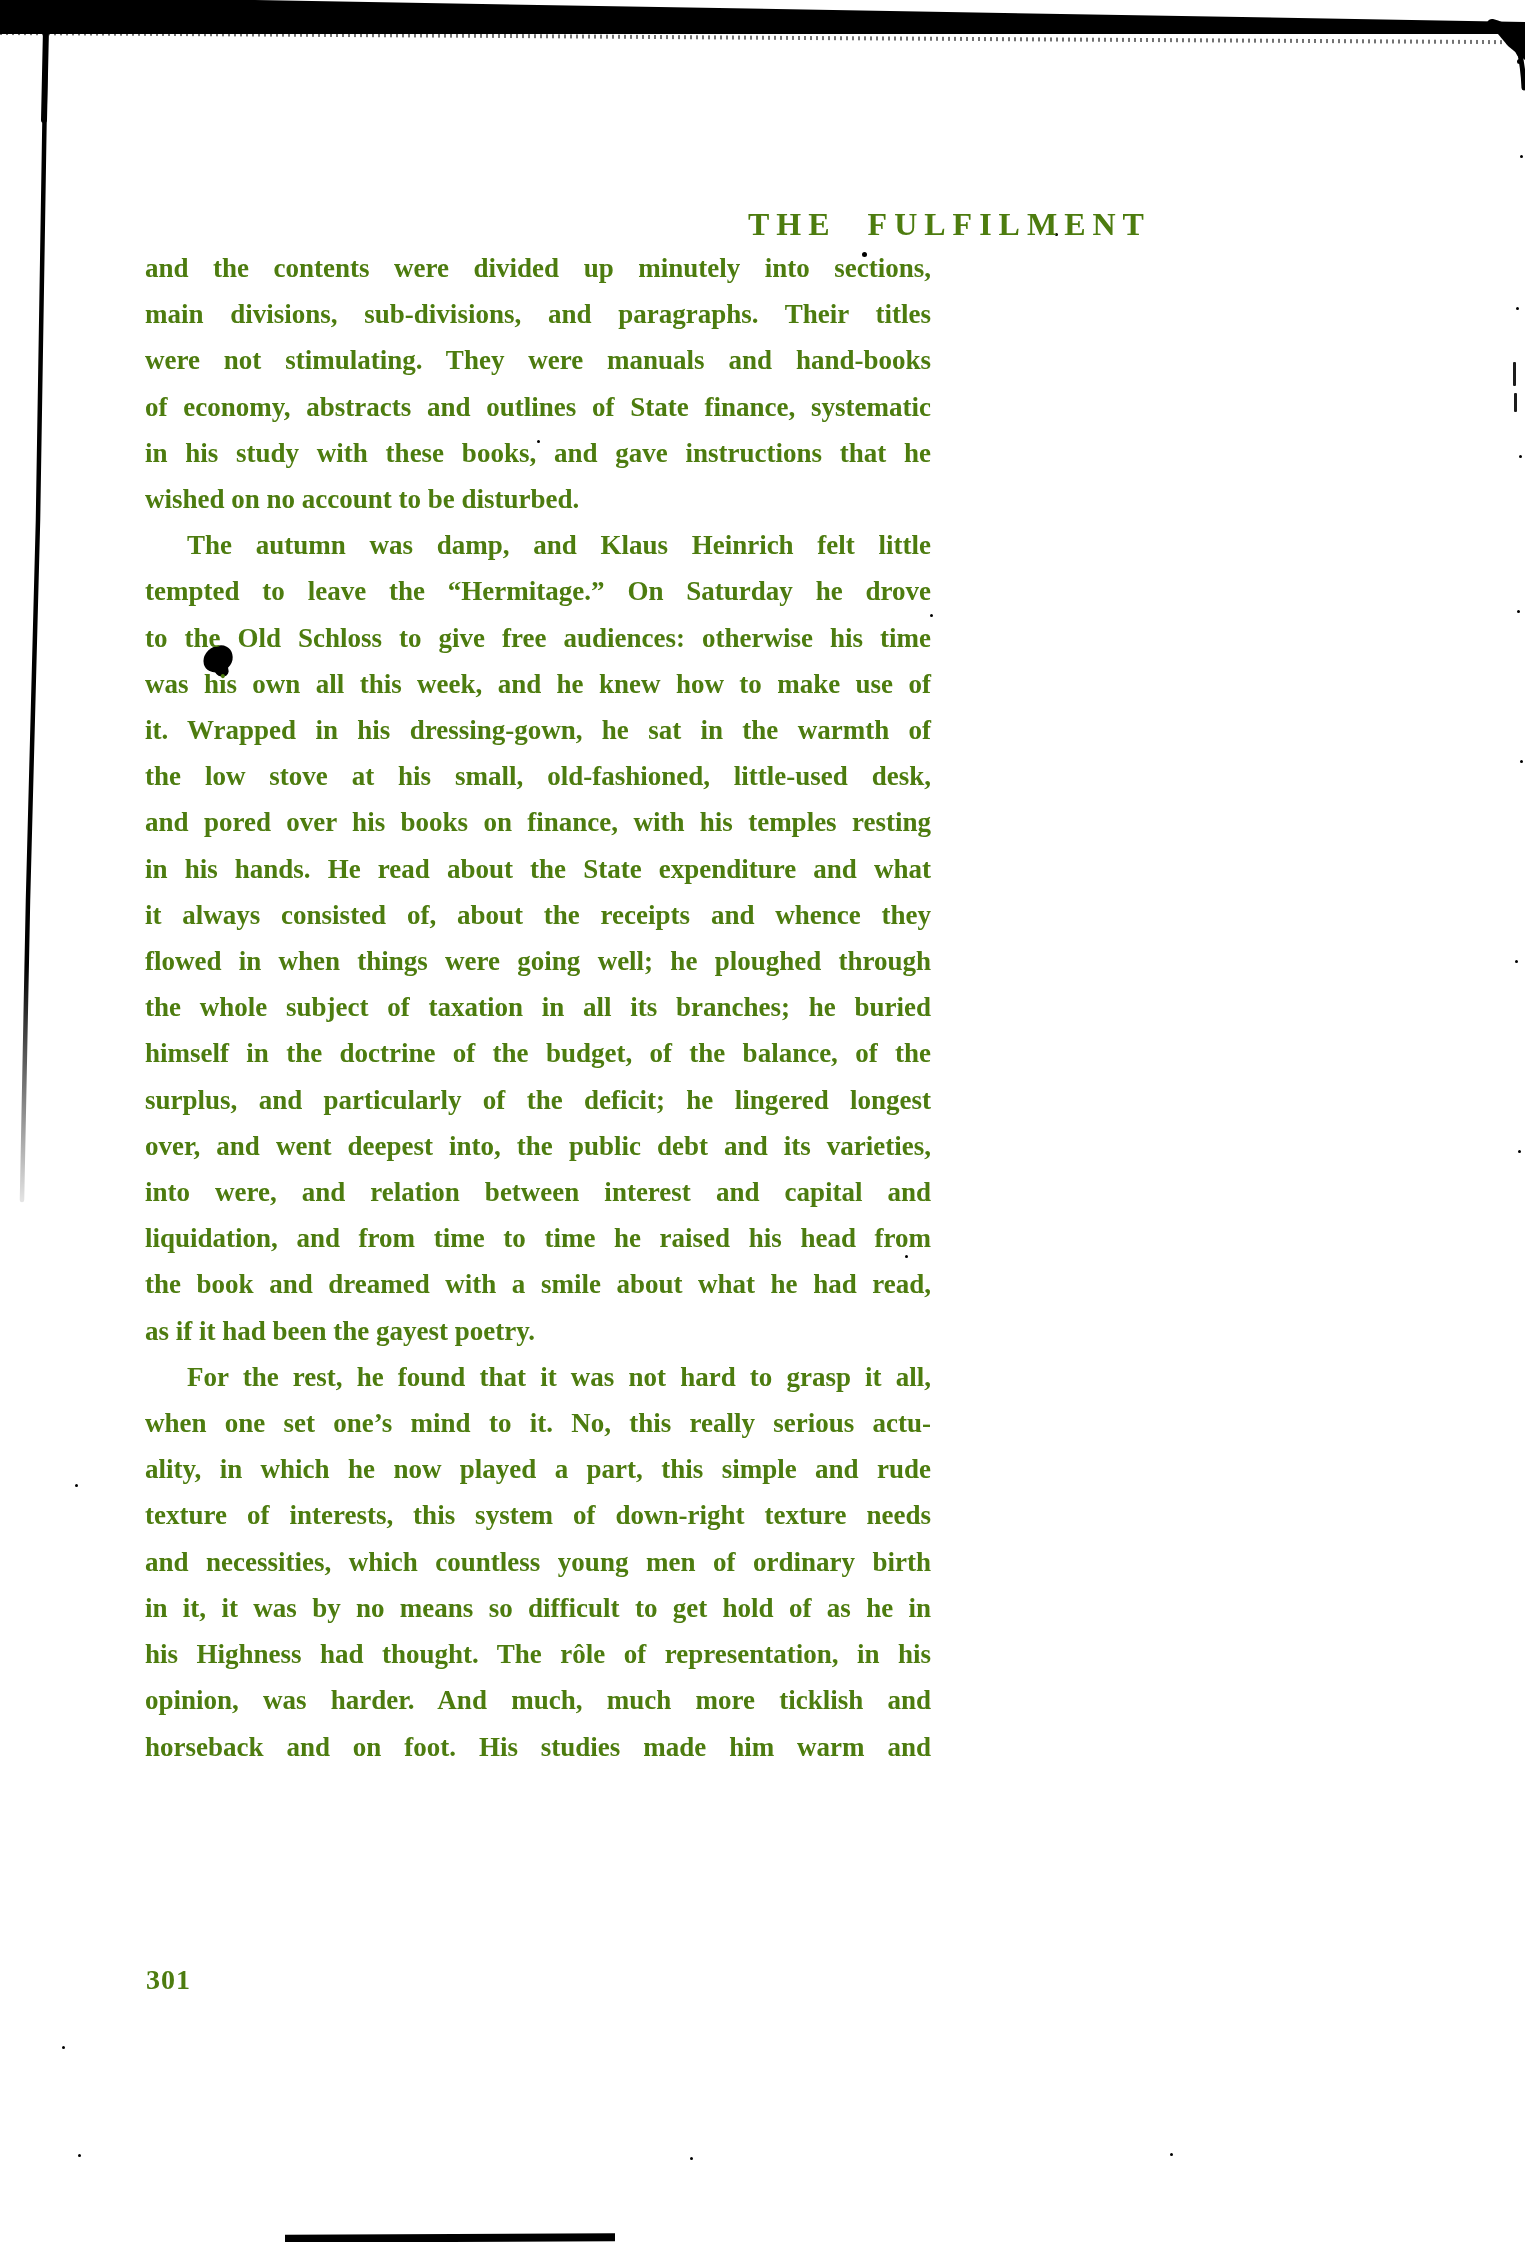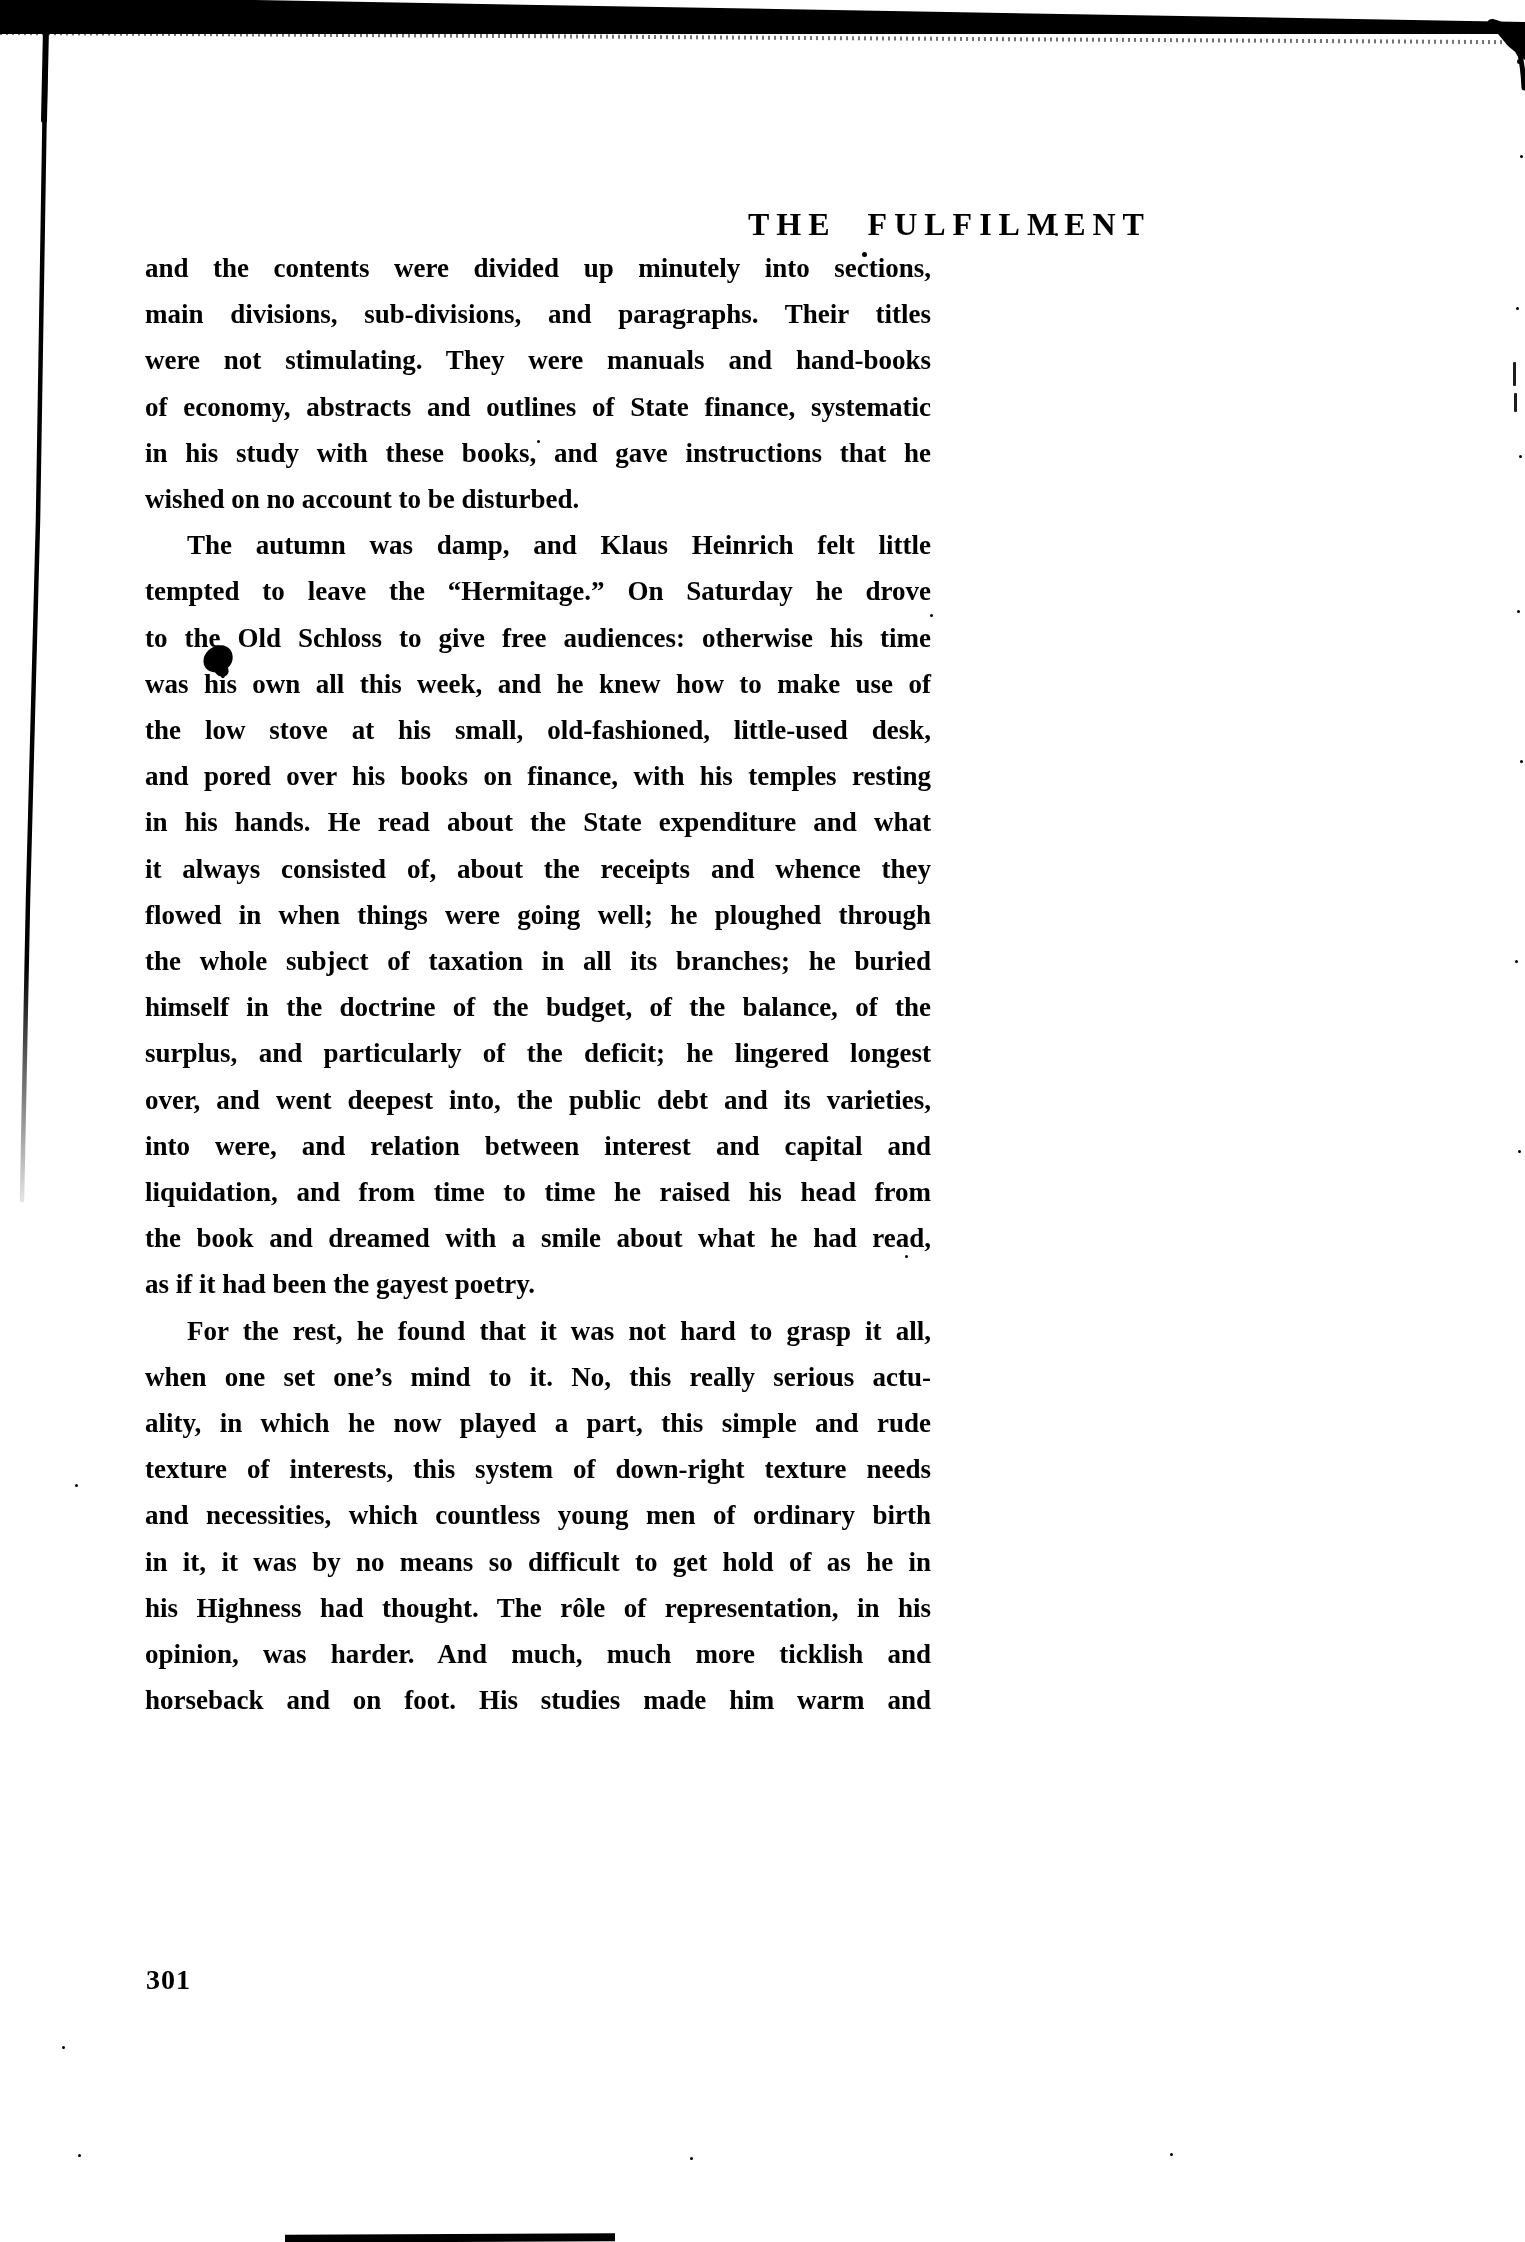--- a/index.html
+++ b/index.html
@@ -2,21 +2,21 @@
 <html><head>
 <meta charset="utf-8">
 <style>
   html,body{margin:0;padding:0;background:#e8e8e8;}
   #page{
     position:relative;
     width:1525px;height:2242px;
     background:#ffffff;
     overflow:hidden;
     font-family:"Liberation Serif","DejaVu Serif",serif;
-    color:#000000;
+    color:#4d7c0f;
   }
   
   #top-band{position:absolute;left:0;top:0;width:1525px;height:120px;pointer-events:none;}
   #band-noise{
     position:absolute;left:0;top:31px;width:1525px;height:4px;
     background:repeating-linear-gradient(90deg,#000 0 2px,transparent 2px 6px);
     opacity:.55;transform:rotate(.35deg);transform-origin:left top;
   }
   #spine-line{position:absolute;left:0;top:0;width:120px;height:1300px;pointer-events:none;}
   #corner-curl{position:absolute;right:0;top:0;width:80px;height:240px;pointer-events:none;}
@@ -122,20 +122,21 @@
       <div class="line">and the contents were divided up minutely into sections,</div>
       <div class="line">main divisions, sub-divisions, and paragraphs. Their titles</div>
       <div class="line">were not stimulating. They were manuals and hand-books</div>
       <div class="line">of economy, abstracts and outlines of State finance, systematic</div>
       <div class="line">in his study with these books, and gave instructions that he</div>
       <div class="line no-just">wished on no account to be disturbed.</div>
       <div class="line indent">The autumn was damp, and Klaus Heinrich felt little</div>
       <div class="line">tempted to leave the “Hermitage.” On Saturday he drove</div>
       <div class="line">to the Old Schloss to give free audiences: otherwise his time</div>
       <div class="line">was his own all this week, and he knew how to make use of</div>
+      <div class="line">it. Wrapped in his dressing-gown, he sat in the warmth of</div>
       <div class="line">the low stove at his small, old-fashioned, little-used desk,</div>
       <div class="line">and pored over his books on finance, with his temples resting</div>
       <div class="line">in his hands. He read about the State expenditure and what</div>
       <div class="line">it always consisted of, about the receipts and whence they</div>
       <div class="line">flowed in when things were going well; he ploughed through</div>
       <div class="line">the whole subject of taxation in all its branches; he buried</div>
       <div class="line">himself in the doctrine of the budget, of the balance, of the</div>
       <div class="line">surplus, and particularly of the deficit; he lingered longest</div>
       <div class="line">over, and went deepest into, the public debt and its varieties,</div>
       <div class="line">into were, and relation between interest and capital and</div>

